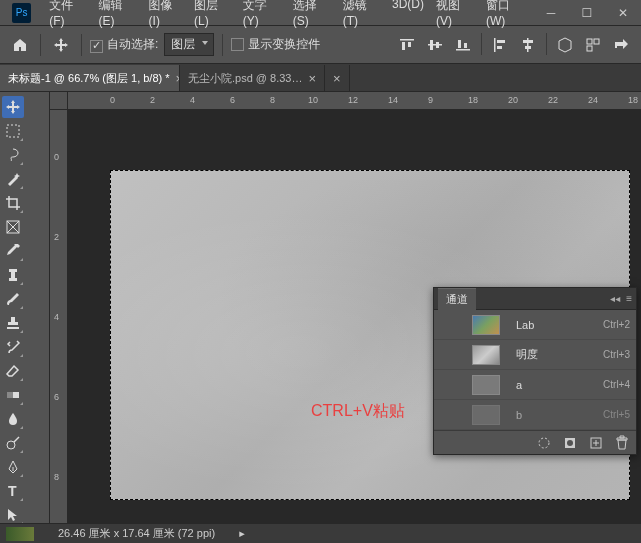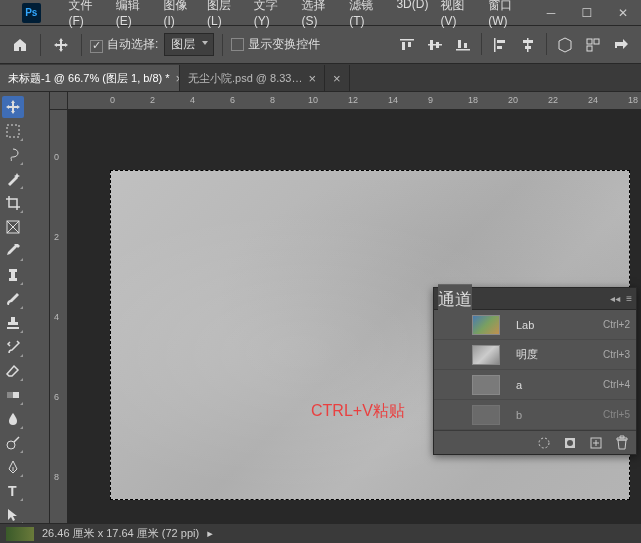--- a/index.html
+++ b/index.html
@@ -1,18 +1,18 @@
 <!DOCTYPE html>
 <html><head>
 <meta charset="utf-8">
 <style>
 *{margin:0;padding:0;box-sizing:border-box;font-family:"Microsoft YaHei",sans-serif;user-select:none}
 body{background:#535353;color:#ddd;font-size:12px;width:641px;height:543px;overflow:hidden;position:relative}
 .titlebar{height:26px;background:#535353;display:flex;align-items:center;border-bottom:1px solid #282828}
-.ps-logo{width:20px;height:20px;background:#001e36;color:#31a8ff;font-weight:bold;font-size:10px;display:flex;align-items:center;justify-content:center;margin:0 22px;border-radius:2px}
+.ps-logo{width:20px;height:20px;background:#001e36;color:#31a8ff;font-weight:normal;font-size:10px;display:flex;align-items:center;justify-content:center;margin:0 12px;border-radius:2px}
 .menu-items{display:flex;gap:0}
 .menu-item{padding:4px 6px;font-size:12px;color:#ddd;cursor:pointer}
 .win-controls{margin-left:auto;display:flex}
 .win-btn{width:36px;height:26px;display:flex;align-items:center;justify-content:center;color:#ccc;cursor:pointer}
 .toolbar{height:38px;background:#535353;display:flex;align-items:center;padding:0 8px;border-bottom:1px solid #282828;gap:6px}
 .tb-btn{width:24px;height:24px;display:flex;align-items:center;justify-content:center;color:#ddd;cursor:pointer;border-radius:2px}
 .tb-sep{width:1px;height:22px;background:#3a3a3a;margin:0 2px}
 .tb-check{width:13px;height:13px;border:1px solid #888;display:inline-block;margin-right:4px;position:relative}
 .tb-check.checked::after{content:"✓";position:absolute;top:-2px;left:1px;color:#ddd;font-size:11px}
 .tb-label{color:#ddd;font-size:12px}
@@ -32,30 +32,30 @@
 .ruler-h{position:absolute;top:0;left:18px;right:0;height:18px;background:#535353;border-bottom:1px solid #282828;font-size:9px;color:#bbb}
 .ruler-h span{position:absolute;top:3px}
 .ruler-v{position:absolute;top:18px;left:0;bottom:0;width:18px;background:#535353;border-right:1px solid #282828;font-size:9px;color:#bbb}
 .ruler-v span{position:absolute;left:4px}
 .ruler-corner{position:absolute;top:0;left:0;width:18px;height:18px;background:#535353;border-right:1px solid #282828;border-bottom:1px solid #282828}
 .canvas{position:absolute;top:78px;left:60px;width:520px;height:330px;background:linear-gradient(135deg,#c0c0c0 0%,#bababa 20%,#b5b5b5 35%,#aeaeae 50%,#b8b8b8 65%,#b0b0b0 80%,#b4b4b4 100%);border:1px dashed #000}
 .canvas::before{content:"";position:absolute;inset:0;background:radial-gradient(ellipse at 35% 55%,rgba(255,255,255,0.12),transparent 55%),radial-gradient(ellipse at 70% 40%,rgba(130,130,130,0.18),transparent 50%)}
 .canvas-label{position:absolute;color:#e94040;font-size:16px;font-weight:500;top:230px;left:200px}
 .channels-panel{position:absolute;top:195px;right:4px;width:204px;background:#535353;border:1px solid #282828;box-shadow:0 2px 8px rgba(0,0,0,0.5)}
 .panel-tabs{height:22px;background:#3a3a3a;display:flex;align-items:center;padding:0 4px;border-bottom:1px solid #282828}
-.panel-tab{padding:3px 0;font-size:17px;color:#ddd;background:#535353;border-top:1px solid #666;cursor:pointer}
+.panel-tab{padding:3px 8px;font-size:11px;color:#ddd;background:#535353;border-top:1px solid #666;cursor:pointer}
 .panel-ctrl{margin-left:auto;display:flex;gap:6px;color:#aaa;font-size:10px}
 .channel-row{height:30px;display:flex;align-items:center;padding:0 6px;border-bottom:1px solid #494949;gap:16px}
 .channel-vis{width:16px;height:16px;cursor:pointer}
 .channel-thumb{width:28px;height:20px;border:1px solid #888;background:#888}
 .channel-name{color:#ddd;font-size:11px;flex:1}
 .channel-shortcut{color:#aaa;font-size:10px}
 .panel-footer{height:24px;display:flex;align-items:center;justify-content:flex-end;padding:0 6px;gap:10px;border-top:1px solid #3a3a3a}
 .pf-btn{color:#ccc;cursor:pointer;width:16px;height:16px;display:flex;align-items:center;justify-content:center}
-.statusbar{position:absolute;bottom:0;left:0;right:0;height:20px;background:#3a3a3a;display:flex;align-items:center;padding:0 6px;gap:8px;font-size:11px;color:#ccc;border-top:1px solid #282828}
+.statusbar{position:absolute;bottom:0;left:0;right:0;height:20px;background:#3a3a3a;display:flex;align-items:center;padding:0 6px;gap:24px;font-size:11px;color:#ccc;border-top:1px solid #282828}
 .status-thumb{width:28px;height:14px;background:linear-gradient(90deg,#3a5a2a,#6a7a3a)}
 svg{width:16px;height:16px;fill:currentColor}
 </style>
 </head>
 <body>
 
 <div class="titlebar">
   <div class="ps-logo">Ps</div>
   <div class="menu-items">
     <div class="menu-item">文件(F)</div>

